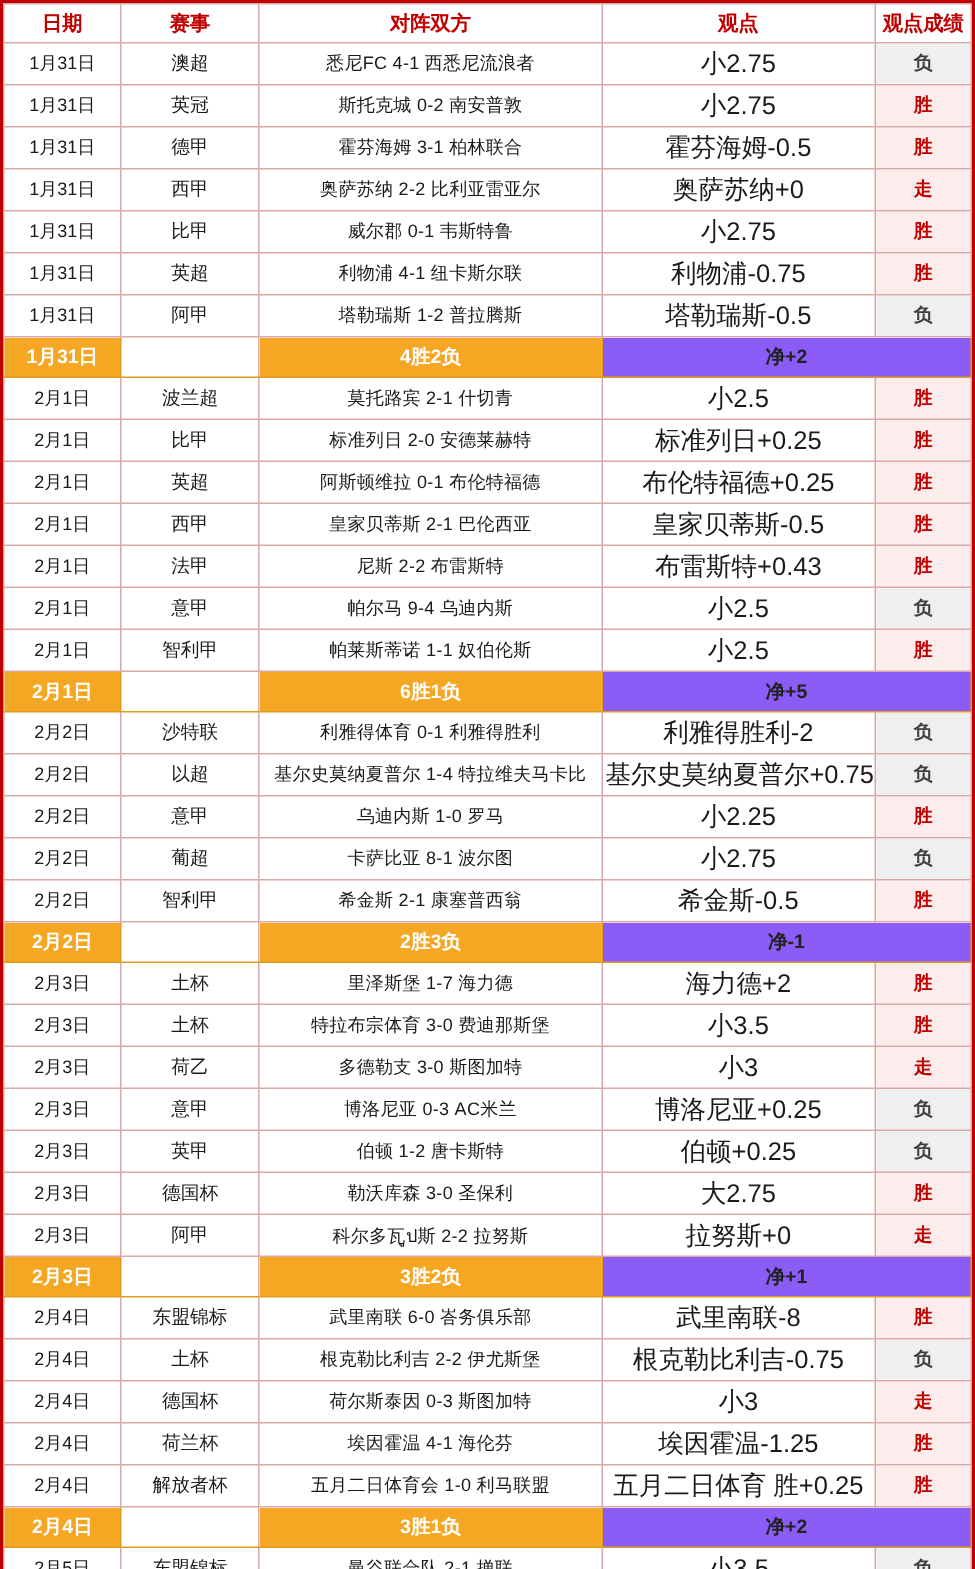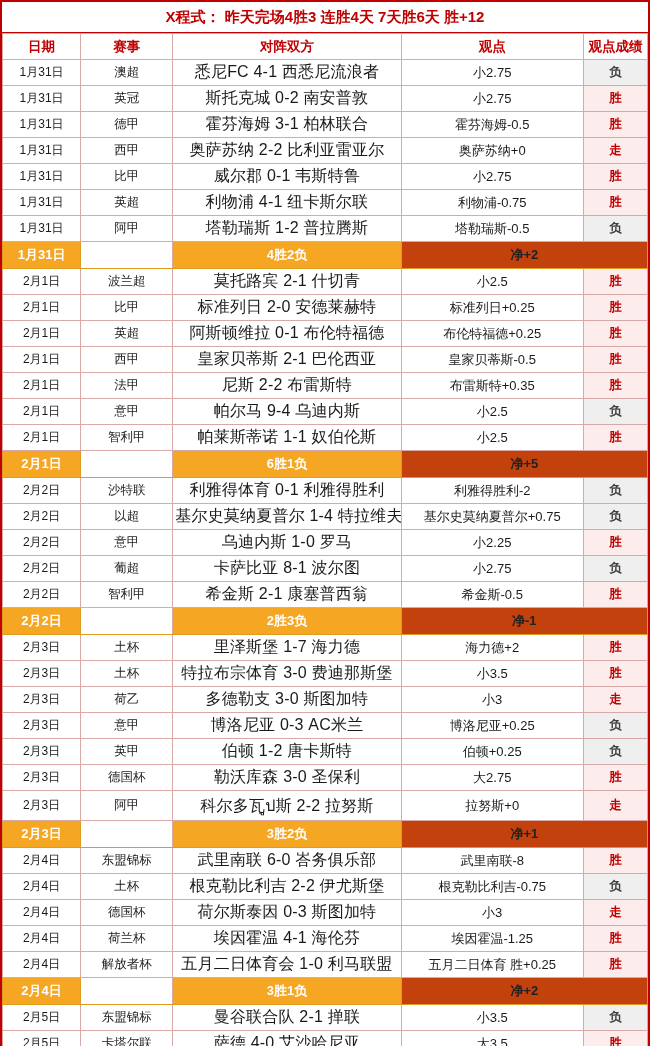--- a/index.html
+++ b/index.html
@@ -52,51 +52,50 @@
     border-color: #c00000;
   }
   col.c-date   { width: 78px; }
   col.c-league { width: 92px; }
   col.c-match  { width: 228px; }
   col.c-view   { width: 182px; }
   col.c-result { width: 64px; }
 
   td.date   { font-size: 12px; }
   td.league { font-size: 12.5px; }
-  td.match  { font-size: 16px; letter-spacing: 0.2px; }
-  td.view   { font-size: 13px; }
+  td.match  { font-size: 12px; letter-spacing: 0.2px; }
+  td.view   { font-size: 17px; }
   td.result { font-weight: bold; font-size: 12.5px; }
 
   td.res-win  { color: #c00000; background: #fdecec; }
   td.res-lose { color: #404040; background: #efefef; }
   td.res-draw { color: #c00000; background: #fdecec; }
 
   tr.summary td {
     background: #f5a623;
     color: #ffffff;
     font-weight: bold;
     font-size: 13px;
     height: 22px;
     border-color: #e09b1f;
   }
   tr.summary td.sum-net {
-    background: #c2410c;
+    background: #8b5cf6;
     color: #222222;
   }
   tr.summary td.sum-blank {
     background: #ffffff;
     border-left-color: #d9a9a9;
     border-right-color: #d9a9a9;
   }
 </style>
 </head>
 <body>
 
 <div class="sheet">
-  <div class="title-bar">X程式：  昨天完场4胜3  连胜4天  7天胜6天  胜+12</div>
   <table class="grid">
     <colgroup>
       <col class="c-date">
         <col class="c-league">
         <col class="c-match">
         <col class="c-view">
         <col class="c-result">
     </colgroup>
     <thead>
       <tr>
@@ -188,21 +187,21 @@
           <td class="date">2月1日</td>
           <td class="league">西甲</td>
           <td class="match">皇家贝蒂斯  2-1  巴伦西亚</td>
           <td class="view">皇家贝蒂斯-0.5</td>
           <td class="result res-win">胜</td>
         </tr>
         <tr>
           <td class="date">2月1日</td>
           <td class="league">法甲</td>
           <td class="match">尼斯  2-2  布雷斯特</td>
-          <td class="view">布雷斯特+0.35</td>
+          <td class="view">布雷斯特+0.43</td>
           <td class="result res-win">胜</td>
         </tr>
         <tr>
           <td class="date">2月1日</td>
           <td class="league">意甲</td>
           <td class="match">帕尔马  9-4  乌迪内斯</td>
           <td class="view">小2.5</td>
           <td class="result res-lose">负</td>
         </tr>
         <tr>

